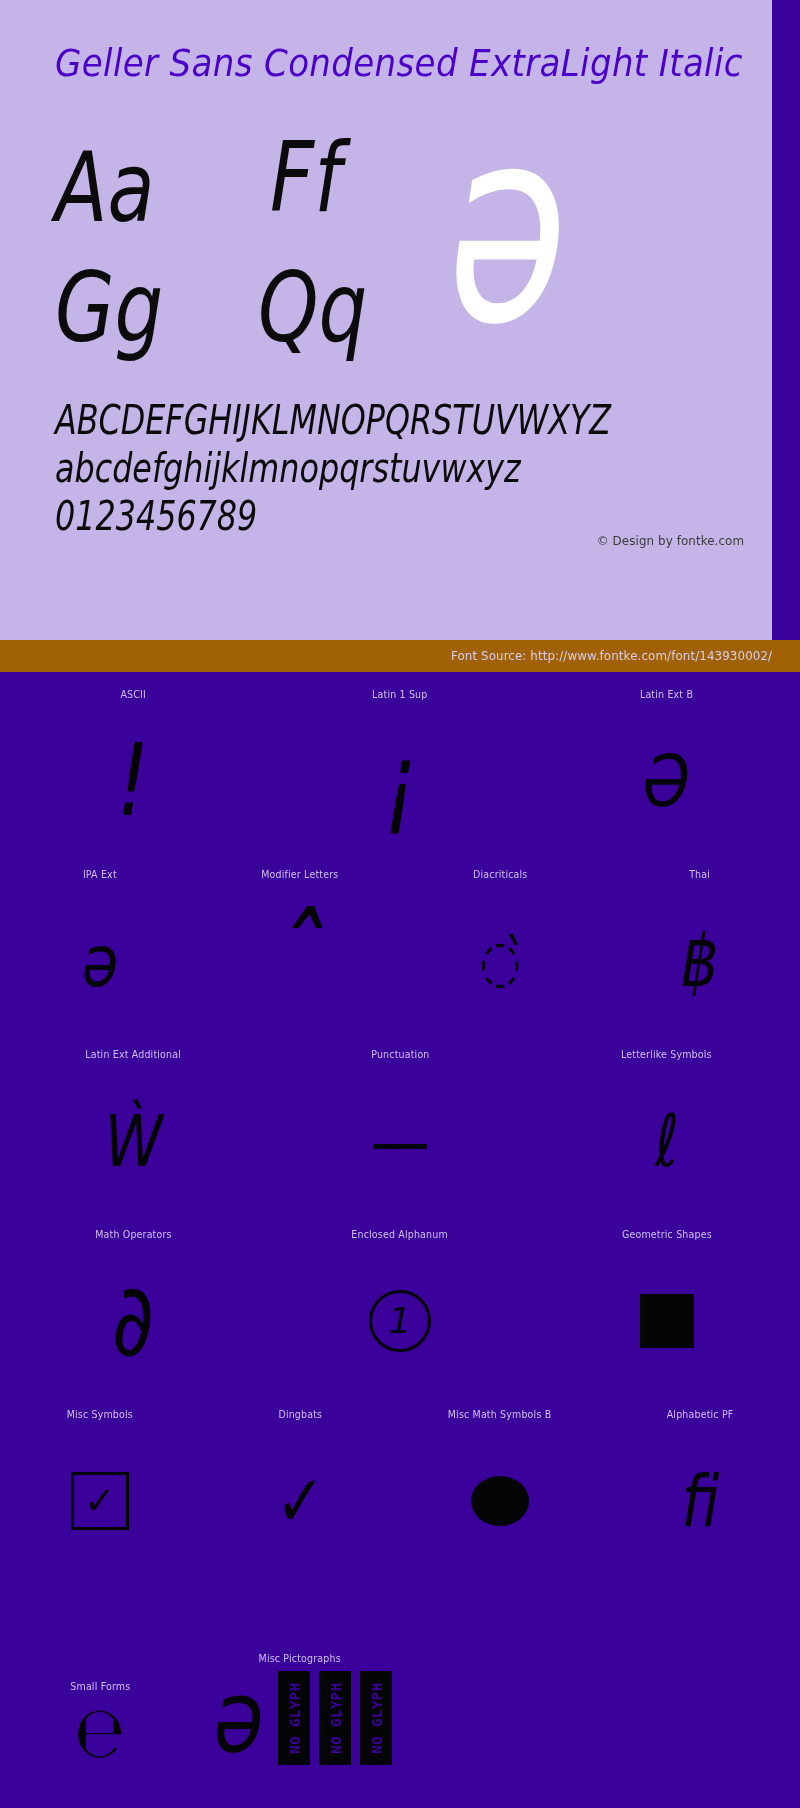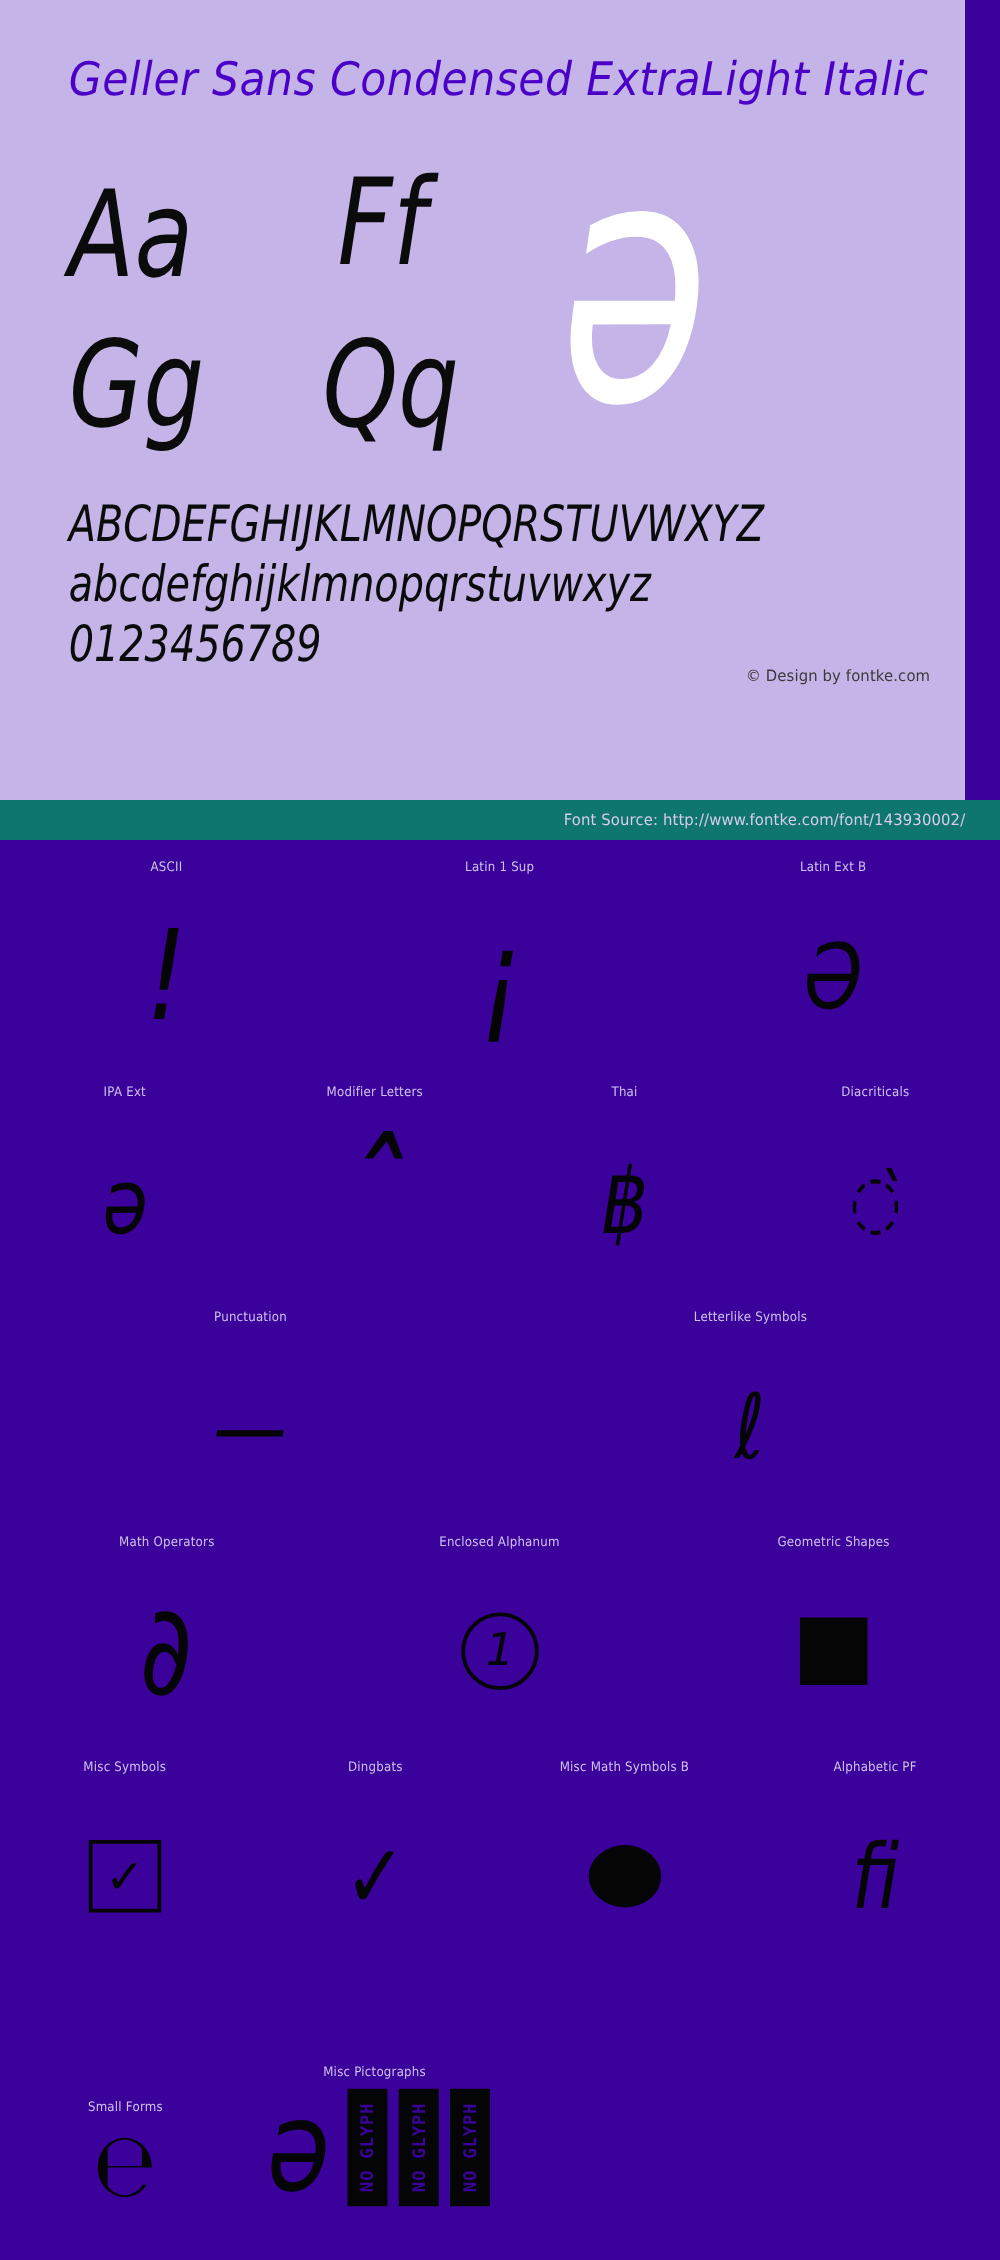--- a/index.html
+++ b/index.html
@@ -108,21 +108,21 @@
     white-space: nowrap;
     transform: scaleX(0.95);
     transform-origin: right top;
   }
 
   
   #source-bar {
     position: relative;
     width: 800px;
     height: 32px;
-    background: #0f766e;
+    background: #a16207;
   }
   #source-text {
     position: absolute;
     right: 28px;
     top: 8px;
     font-family: "DejaVu Sans", sans-serif;
     font-size: 12.5px;
     color: #d7cdf0;
     white-space: nowrap;
     letter-spacing: 0.1px;
@@ -303,33 +303,39 @@
           <span class="glyph-char sz-md">ə</span>
         </div>
       </div>
       <div class="glyph-cell">
         <div class="glyph-label">Modifier Letters</div>
         <div class="glyph-art">
           <span class="glyph-char sz-xl">ˆ</span>
         </div>
       </div>
       <div class="glyph-cell">
+        <div class="glyph-label">Diacriticals</div>
+        <div class="glyph-art">
+          <span class="glyph-char sz-sm">◌̀</span>
+        </div>
+      </div>
+      <div class="glyph-cell">
         <div class="glyph-label">Thai</div>
         <div class="glyph-art">
           <span class="glyph-char sz-md">฿</span>
         </div>
       </div>
-      <div class="glyph-cell">
-        <div class="glyph-label">Diacriticals</div>
-        <div class="glyph-art">
-          <span class="glyph-char sz-sm">◌̀</span>
-        </div>
-      </div>
     </div>
     <div class="glyph-row">
+      <div class="glyph-cell">
+        <div class="glyph-label">Latin Ext Additional</div>
+        <div class="glyph-art">
+          <span class="glyph-char sz-md">Ẁ</span>
+        </div>
+      </div>
       <div class="glyph-cell">
         <div class="glyph-label">Punctuation</div>
         <div class="glyph-art">
           <span class="glyph-char sz-md">—</span>
         </div>
       </div>
       <div class="glyph-cell">
         <div class="glyph-label">Letterlike Symbols</div>
         <div class="glyph-art">
           <span class="glyph-char sz-md">ℓ</span>

